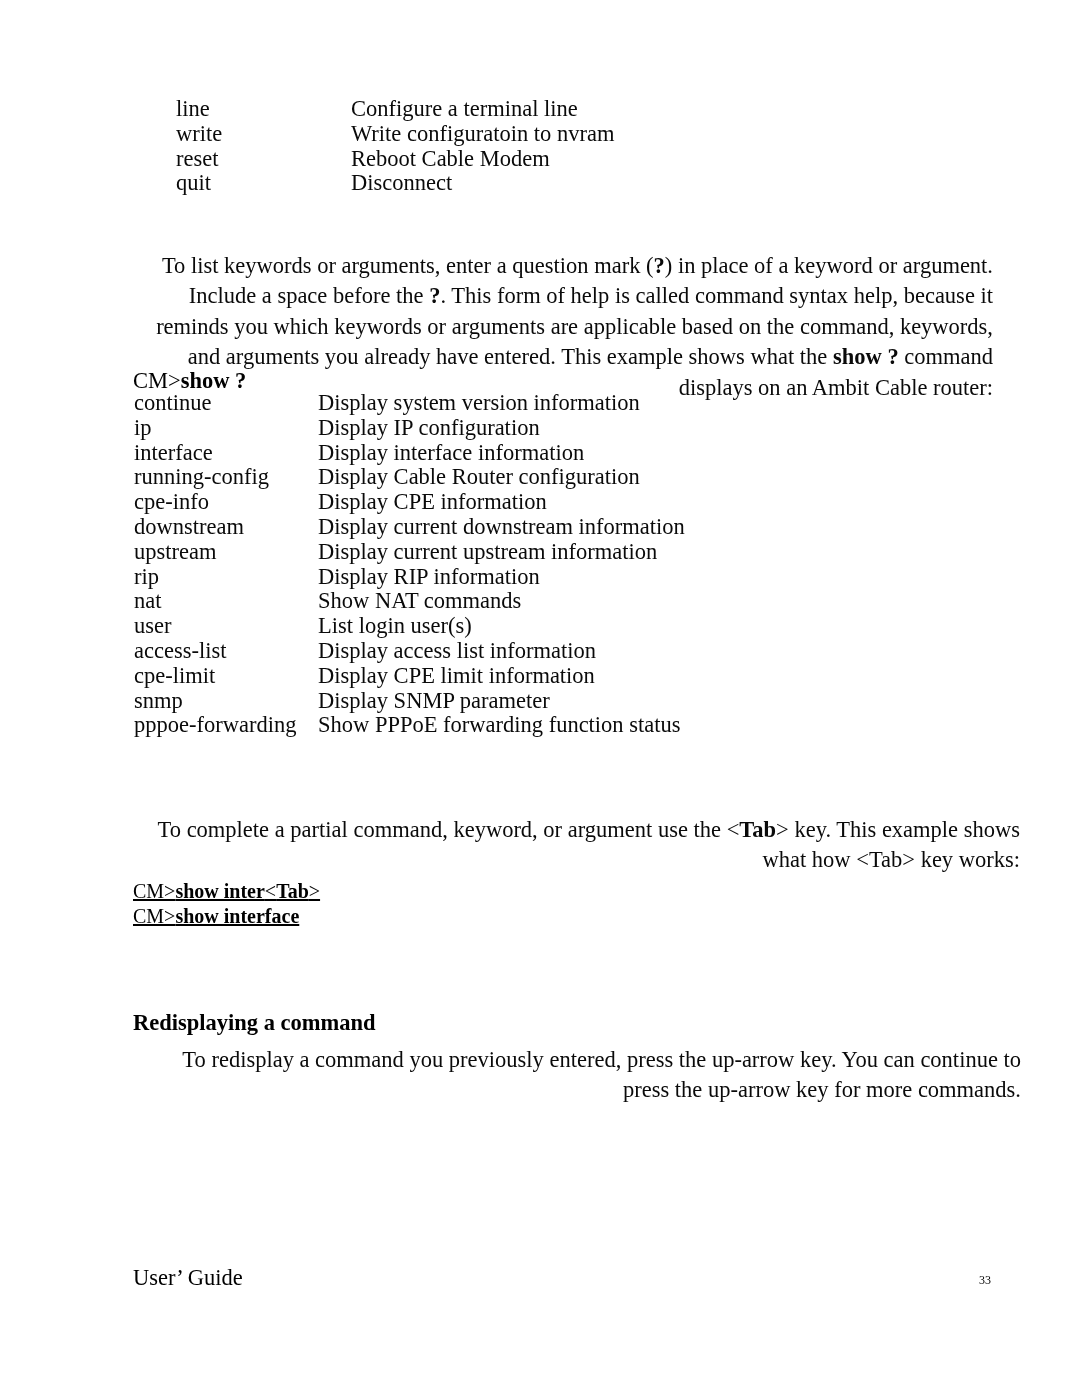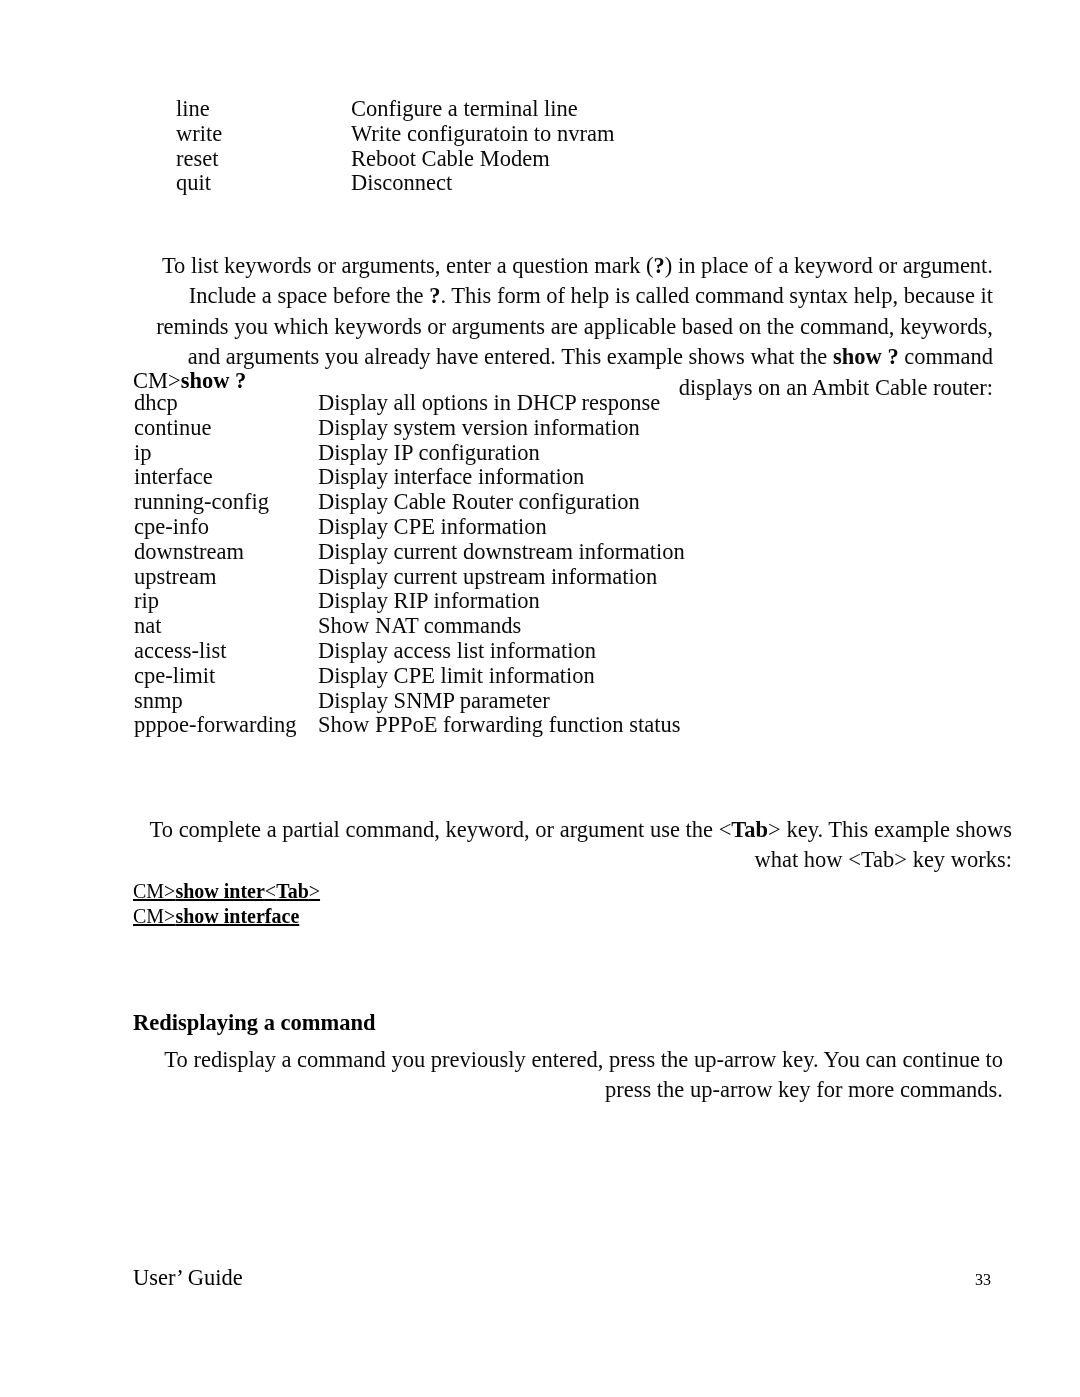--- a/index.html
+++ b/index.html
@@ -67,26 +67,26 @@
   #show-command-table { left: 113px; top: 391px; }
   #show-command-table td.term { width: 174px; }
 
   
   #intro-paragraph {
     left: 112px;
     top: 228px;
     width: 860px;
   }
   #tab-paragraph {
-    left: 116px;
+    left: 124px;
     top: 792px;
     width: 875px;
   }
   #redisplay-paragraph {
-    left: 112px;
+    left: 130px;
     top: 1022px;
     width: 870px;
   }
 
   
   .cmdline {
     position: absolute;
     left: 112px;
     font-size: 20px;
     line-height: 26px;
@@ -121,21 +121,21 @@
     top: 0;
     font-size: 22.5px;
     line-height: 28px;
     white-space: nowrap;
     font-family: Liberation Serif, serif;
   }
   #footer-page-number {
     position: absolute;
     right: 0;
     top: 2px;
-    font-size: 16px;
+    font-size: 12px;
     line-height: 28px;
     white-space: nowrap;
   }
 </style>
 </head>
 <body>
 
 <div class="page">
 
   <table class="deflist" id="top-command-table">
@@ -159,24 +159,20 @@
     </tbody>
   </table>
 
   <p class="para" id="intro-paragraph"><span>To list keywords or arguments, enter a question mark (</span><span class="bold">?</span><span>) in place of a keyword or argument. Include a space before the </span><span class="bold">?</span><span>. This form of help is called command syntax help, because it reminds you which keywords or arguments are applicable based on the command, keywords, and arguments you already have entered. This example shows what the </span><span class="bold">show ?</span><span> command displays on an Ambit Cable router:</span></p>
 
   <div id="show-heading"><span>CM&gt;</span><span class="bold">show ?</span></div>
 
   <table class="deflist" id="show-command-table">
     <tbody>
       <tr>
-        <td class="term">dhcp</td>
-        <td class="desc">Display all options in DHCP response</td>
-      </tr>
-      <tr>
         <td class="term">continue</td>
         <td class="desc">Display system version information</td>
       </tr>
       <tr>
         <td class="term">ip</td>
         <td class="desc">Display IP configuration</td>
       </tr>
       <tr>
         <td class="term">interface</td>
         <td class="desc">Display interface information</td>
@@ -197,20 +193,24 @@
         <td class="term">upstream</td>
         <td class="desc">Display current upstream information</td>
       </tr>
       <tr>
         <td class="term">rip</td>
         <td class="desc">Display RIP information</td>
       </tr>
       <tr>
         <td class="term">nat</td>
         <td class="desc">Show NAT commands</td>
+      </tr>
+      <tr>
+        <td class="term">user</td>
+        <td class="desc">List login user(s)</td>
       </tr>
       <tr>
         <td class="term">access-list</td>
         <td class="desc">Display access list information</td>
       </tr>
       <tr>
         <td class="term">cpe-limit</td>
         <td class="desc">Display CPE limit information</td>
       </tr>
       <tr>

